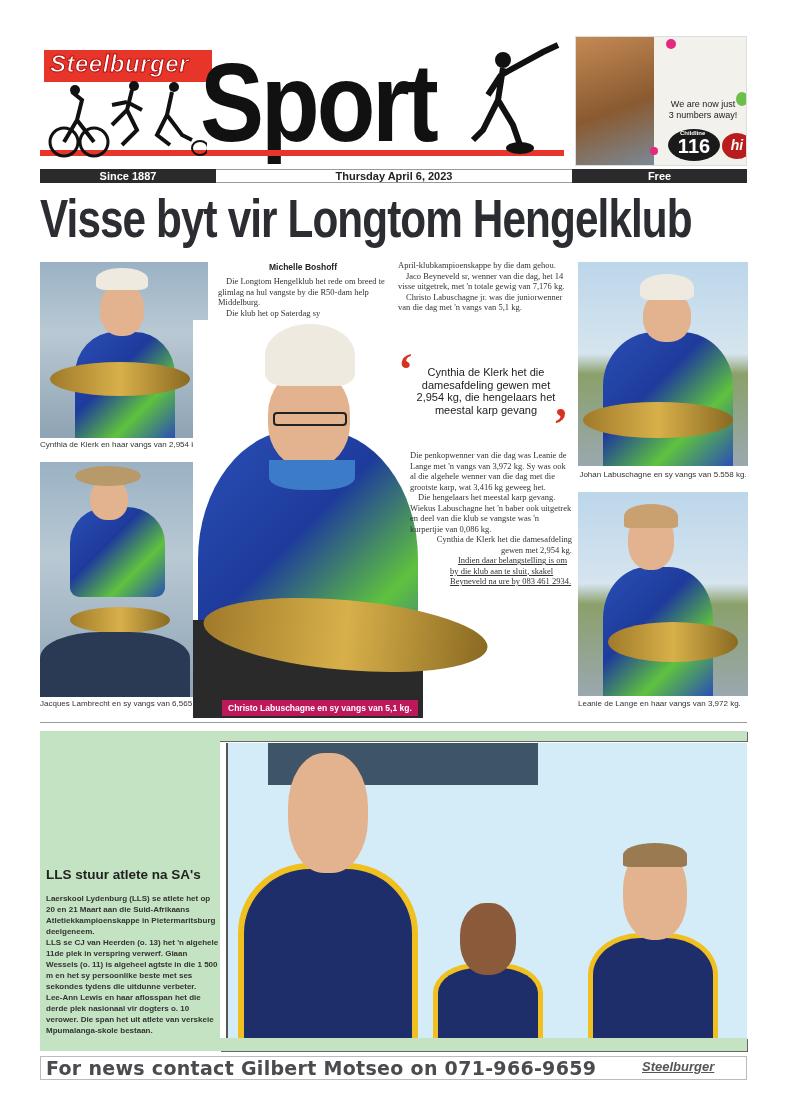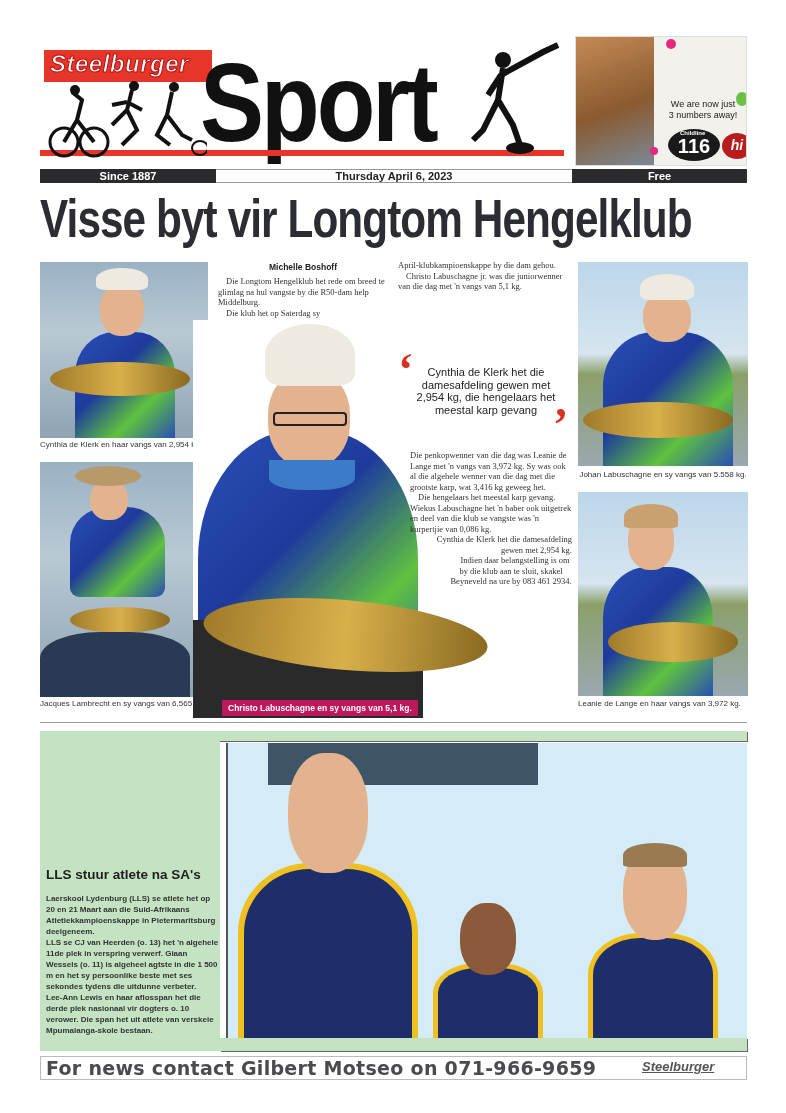--- a/index.html
+++ b/index.html
@@ -141,32 +141,33 @@
 </div>
 <div class="abs cap-dark" style="left:222px;top:700px;">Christo Labuschagne en sy vangs van 5,1 kg.</div>
 
 <div class="abs byline" style="left:218px;top:262px;width:170px;">Michelle Boshoff</div>
 <div class="abs body-serif" style="left:218px;top:276px;width:170px;">
   <p>Die Longtom Hengelklub het rede om breed te glimlag na hul vangste by die R50-dam help Middelburg.</p>
   <p>Die klub het op Saterdag sy</p>
 </div>
 <div class="abs body-serif" style="left:398px;top:260px;width:172px;">
   <p style="text-indent:0">April-klubkampioenskappe by die dam gehou.</p>
+  <p>Jaco Beyneveld sr, wenner van die dag, het 14 visse uitgetrek, met 'n totale gewig van 7,176 kg.</p>
   <p>Christo Labuschagne jr. was die juniorwenner van die dag met 'n vangs van 5,1 kg.</p>
 </div>
 
 <div class="abs qmark" style="left:398px;top:350px;">‘</div>
 <div class="abs pull" style="left:416px;top:366px;width:140px;">Cynthia de Klerk het die damesafdeling gewen met 2,954 kg, die hengelaars het meestal karp gevang</div>
 <div class="abs qmark" style="left:553px;top:405px;">’</div>
 
 <div class="abs body-serif" style="left:410px;top:450px;width:162px;text-align:right;">
   <p style="text-indent:0;text-align:left">Die penkopwenner van die dag was Leanie de Lange met 'n vangs van 3,972 kg. Sy was ook al die algehele wenner van die dag met die grootste karp, wat 3,416 kg geweeg het.</p>
   <p style="text-align:left">Die hengelaars het meestal karp gevang. Wiekus Labuschagne het 'n baber ook uitgetrek en deel van die klub se vangste was 'n kurpertjie van 0,086 kg.</p>
   <p style="text-align:right">Cynthia de Klerk het die damesafdeling gewen met 2,954 kg.</p>
-  <p style="text-align:center;padding-left:40px;">Indien daar belangstelling is om by die klub aan te sluit, skakel Beyneveld na ure by 083 461 2934.</p>
+  <p style="text-align:left;padding-left:40px;text-decoration:underline;">Indien daar belangstelling is om by die klub aan te sluit, skakel Beyneveld na ure by 083 461 2934.</p>
 </div>
 
 <div class="abs photo p-sky" style="left:578px;top:262px;width:170px;height:204px;">
   <div class="abs shirt" style="left:25px;top:70px;width:130px;height:134px;border-radius:40% 40% 0 0;"></div>
   <div class="abs face" style="left:65px;top:30px;width:48px;height:50px;"></div>
   <div class="abs cap" style="left:62px;top:12px;width:54px;height:26px;"></div>
   <div class="abs fish" style="left:5px;top:140px;width:150px;height:36px;"></div>
 </div>
 <div class="abs caption" style="left:578px;top:470px;width:170px;text-align:center;">Johan Labuschagne en sy vangs van 5.558 kg.</div>
 

